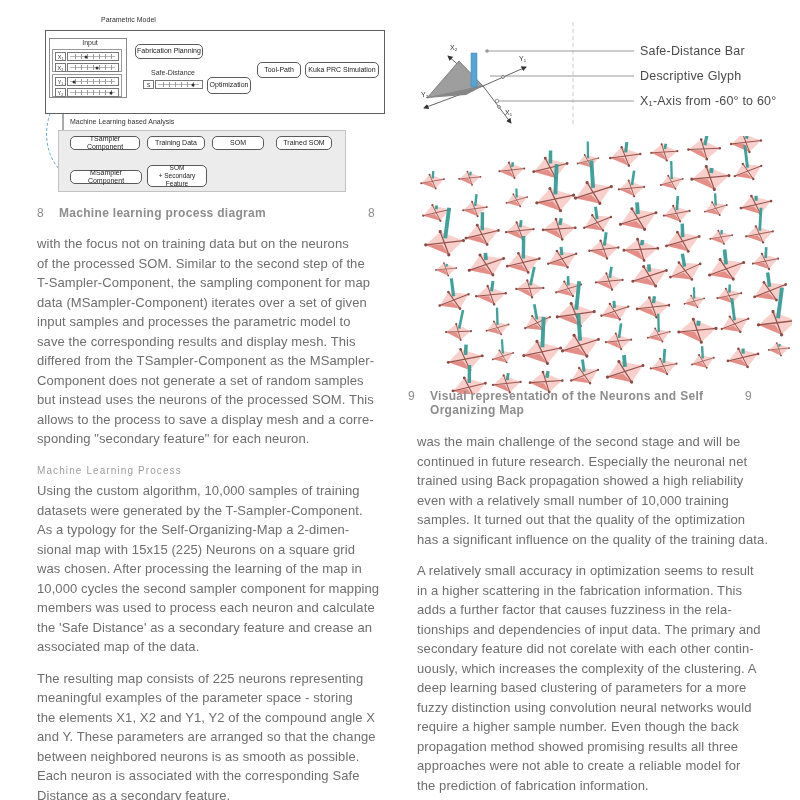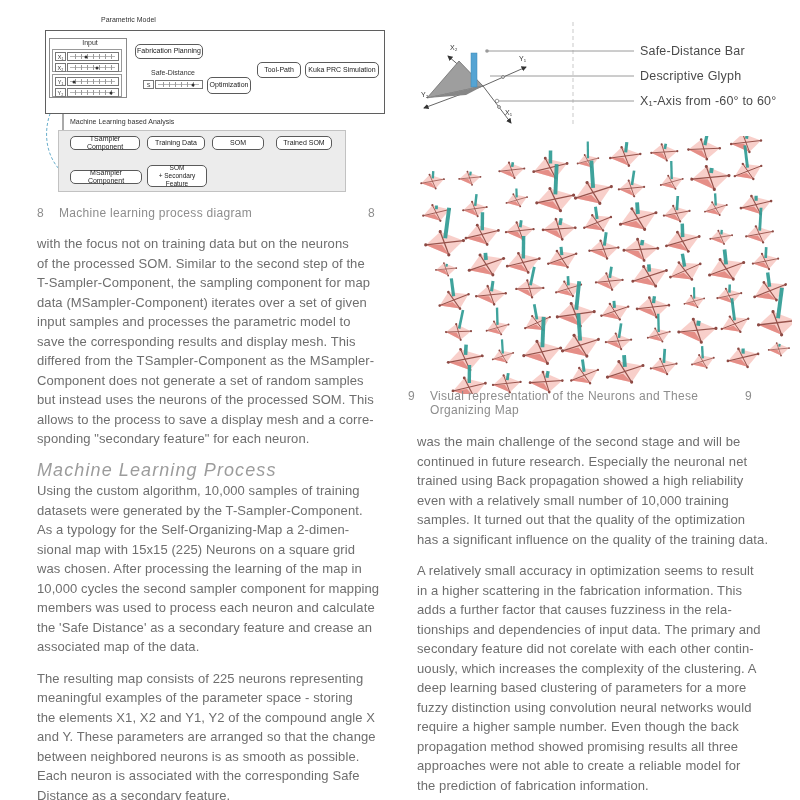--- a/index.html
+++ b/index.html
@@ -5,26 +5,26 @@
   html,body{margin:0;padding:0;background:#fff;}
   .page{position:relative;width:800px;height:800px;background:#ffffff;
         font-family:"Liberation Sans",sans-serif;overflow:hidden;}
 
   
   .col{position:absolute;}
   .left-col{left:37px;top:234px;width:356px;}
   .right-col{left:417px;top:432px;width:374px;}
   .para{white-space:pre;font-size:13px;line-height:19.5px;color:#6e6e6e;
         letter-spacing:.1px;margin:0 0 12px 0;}
-  .heading{font-size:18px;line-height:19.5px;color:#9c9c9c;letter-spacing:1.1px;margin:0 0 1px 0;font-style:italic;}
+  .heading{font-size:10px;line-height:19.5px;color:#9c9c9c;letter-spacing:1.1px;margin:0 0 1px 0;}
 
   
   .fig-cap{position:absolute;display:flex;font-size:12px;color:#8d8d8d;letter-spacing:.3px;}
   .cap-num{width:22px;}
-  .cap-text{flex:1;}
+  .cap-text{flex:1;font-weight:bold;}
   .fig8-cap{left:37px;top:206px;width:338px;}
   .fig9-cap{left:408px;top:389px;width:344px;}
 
   
   .fig8{position:absolute;left:37px;top:14px;width:353px;height:190px;}
   .fig8 svg.wires{position:absolute;left:0;top:0;pointer-events:none;}
   .dlabel{position:absolute;font-size:7px;color:#333;background:#fff;padding:0 2px;white-space:nowrap;}
   .plain-box{position:absolute;border:1px solid #8a8a8a;background:#fff;box-sizing:border-box;}
   .outer-box{position:absolute;border:1px solid #5f5f5f;box-sizing:border-box;background:#fff;}
   .dbox{position:absolute;border:1px solid #5a5a5a;border-radius:5px;background:#fff;
@@ -984,21 +984,21 @@
           <circle cx="16" cy="-4" r="1.4" fill="#8d4a44"></circle>
           <circle cx="-5" cy="-9" r="1.4" fill="#8d4a44"></circle>
           <circle cx="5" cy="10" r="1.4" fill="#8d4a44"></circle>
           <rect x="-1.7" y="-8.3" width="3.4" height="4.3" fill="#359e97" opacity="0.95"></rect>
         </g>
       </svg>
   </div>
 
   <div class="fig-cap fig9-cap">
     <span class="cap-num">9</span>
-    <span class="cap-text">Visual representation of the Neurons and These Organizing Map</span>
+    <span class="cap-text">Visual representation of the Neurons and Self Organizing Map</span>
     <span>9</span>
   </div>
 
   <div class="col left-col">
     <p class="para">with the focus not on training data but on the neurons
 of the processed SOM. Similar to the second step of the
 T-Sampler-Component, the sampling component for map
 data (MSampler-Component) iterates over a set of given
 input samples and processes the parametric model to
 save the corresponding results and display mesh. This

